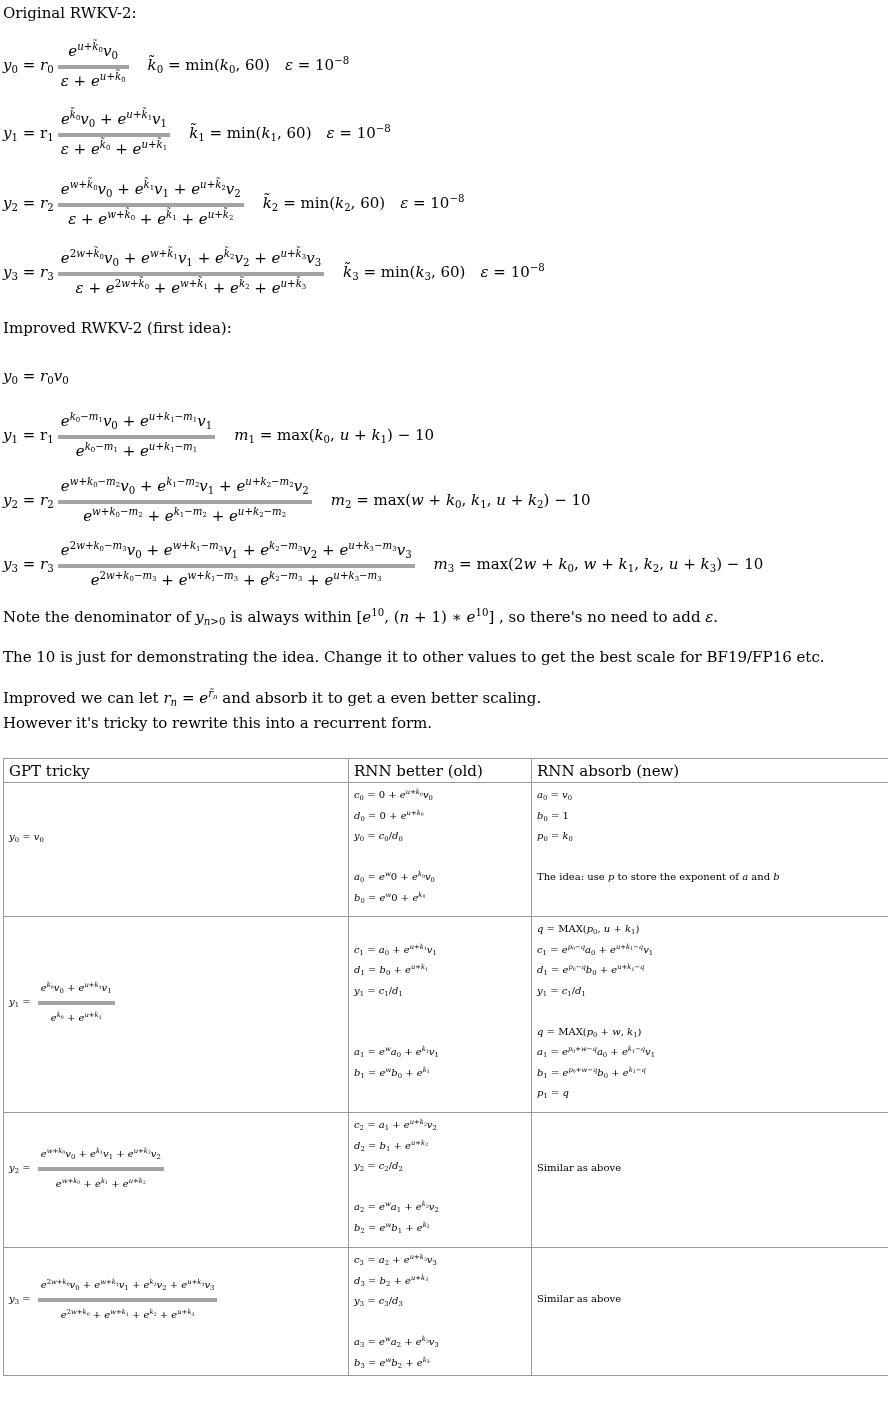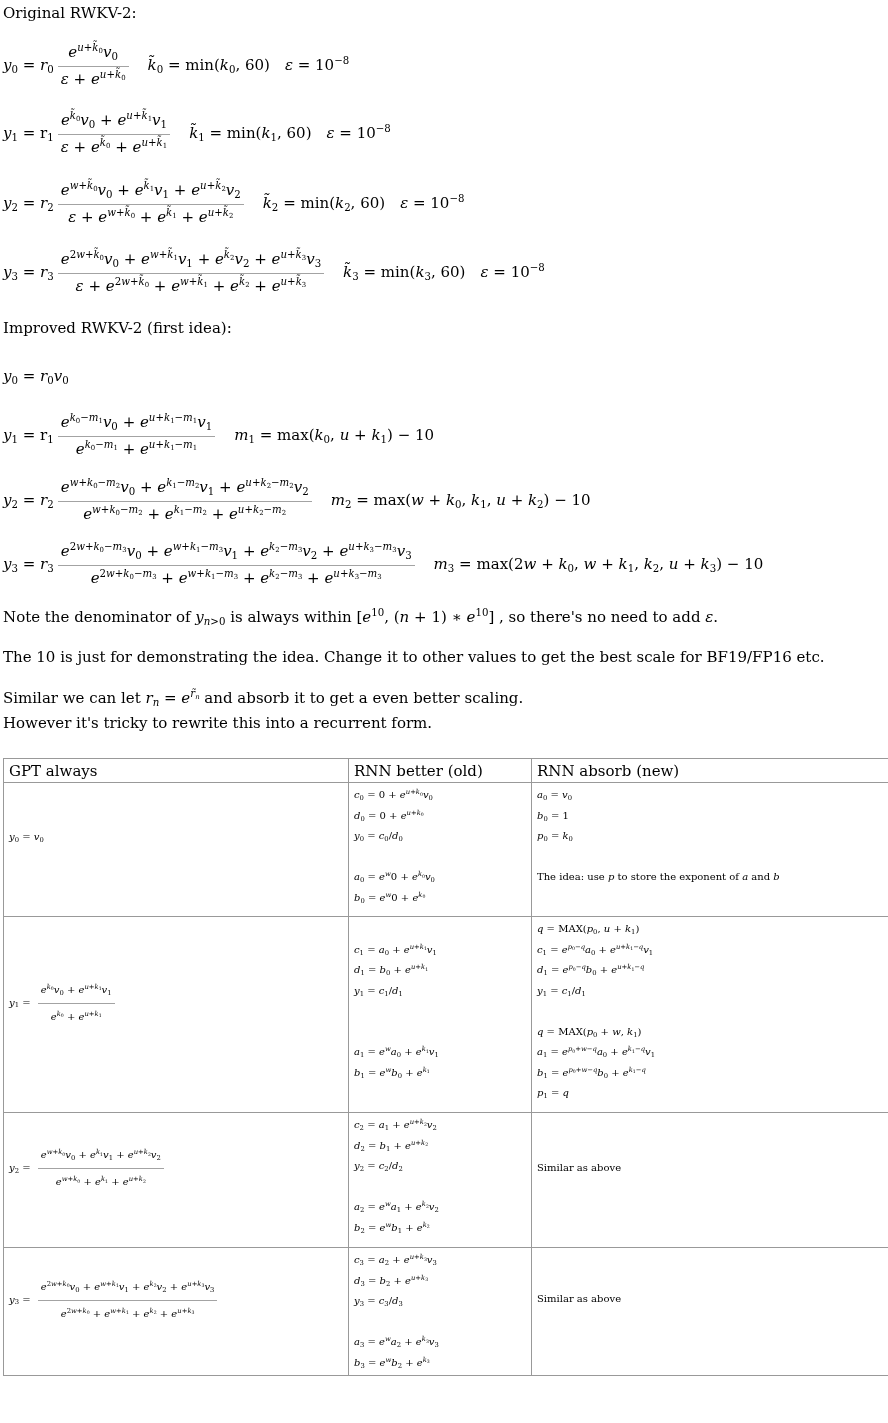--- a/index.html
+++ b/index.html
@@ -6,21 +6,21 @@
   .doc{padding:3px 15px 0 3px;color:#000;font-family:"DejaVu Serif",serif;font-size:15px;}
   .heading{line-height:20px;white-space:pre;}
   .math{font-style:italic;}
   .math .up{font-style:normal;}
   .eq{white-space:pre;}
   .eqf{height:56px;line-height:56px;}
   .eq1l{height:21px;line-height:21px;}
   .note{height:21px;line-height:21px;white-space:pre;}
   .frac{display:inline-block;vertical-align:middle;text-align:center;margin:0 4px;line-height:normal;}
   .frac .num{display:block;line-height:25px;padding:0 3px 1px;}
-  .frac .den{display:block;line-height:25px;border-top:1px solid #a3a3a3;padding:0 3px;}
+  .frac .den{display:block;line-height:25px;border-top:4px solid #a3a3a3;padding:0 3px;}
   sup,sub{font-size:68%;line-height:0;position:relative;vertical-align:baseline;}
   sup{top:-0.55em;}
   sub{top:0.3em;}
   table{border-collapse:collapse;table-layout:fixed;width:886px;margin-top:24px;}
   th,td{border:1px solid #999999;}
   th{font-weight:normal;text-align:left;padding:1px 5px;font-size:15px;overflow:hidden;}
   thead tr{height:24px;}
   td{vertical-align:top;padding:2px 5px;overflow:hidden;}
   td.v-middle{vertical-align:middle;padding-bottom:26px;}
   td .line{min-height:20.5px;line-height:20.5px;white-space:pre;font-size:10px;}
@@ -43,32 +43,32 @@
 
   <div class="heading" style="margin-top:18px">Improved RWKV-2 (first idea):</div>
 
   <div class="eq eq1l math" style="margin-top:28px">y<sub><span class="up">0</span></sub> <span class="up">=</span> r<sub><span class="up">0</span></sub>v<sub><span class="up">0</span></sub></div>
   <div class="eq eqf math" style="margin-top:20px">y<sub><span class="up">1</span></sub> <span class="up">=</span> <span class="up">r</span><sub><span class="up">1</span></sub><span class="frac"><span class="num">e<sup>k<sub><span class="up">0</span></sub><span class="up">−</span>m<sub><span class="up">1</span></sub></sup>v<sub><span class="up">0</span></sub> <span class="up">+</span> e<sup>u<span class="up">+</span>k<sub><span class="up">1</span></sub><span class="up">−</span>m<sub><span class="up">1</span></sub></sup>v<sub><span class="up">1</span></sub></span><span class="den">e<sup>k<sub><span class="up">0</span></sub><span class="up">−</span>m<sub><span class="up">1</span></sub></sup> <span class="up">+</span> e<sup>u<span class="up">+</span>k<sub><span class="up">1</span></sub><span class="up">−</span>m<sub><span class="up">1</span></sub></sup></span></span> m<sub><span class="up">1</span></sub> <span class="up">=</span> <span class="up">max</span><span class="up">(</span>k<sub><span class="up">0</span></sub><span class="up">,</span> u <span class="up">+</span> k<sub><span class="up">1</span></sub><span class="up">)</span> <span class="up">−</span> <span class="up">10</span></div>
   <div class="eq eqf math" style="margin-top:9px">y<sub><span class="up">2</span></sub> <span class="up">=</span> r<sub><span class="up">2</span></sub><span class="frac"><span class="num">e<sup>w<span class="up">+</span>k<sub><span class="up">0</span></sub><span class="up">−</span>m<sub><span class="up">2</span></sub></sup>v<sub><span class="up">0</span></sub> <span class="up">+</span> e<sup>k<sub><span class="up">1</span></sub><span class="up">−</span>m<sub><span class="up">2</span></sub></sup>v<sub><span class="up">1</span></sub> <span class="up">+</span> e<sup>u<span class="up">+</span>k<sub><span class="up">2</span></sub><span class="up">−</span>m<sub><span class="up">2</span></sub></sup>v<sub><span class="up">2</span></sub></span><span class="den">e<sup>w<span class="up">+</span>k<sub><span class="up">0</span></sub><span class="up">−</span>m<sub><span class="up">2</span></sub></sup> <span class="up">+</span> e<sup>k<sub><span class="up">1</span></sub><span class="up">−</span>m<sub><span class="up">2</span></sub></sup> <span class="up">+</span> e<sup>u<span class="up">+</span>k<sub><span class="up">2</span></sub><span class="up">−</span>m<sub><span class="up">2</span></sub></sup></span></span> m<sub><span class="up">2</span></sub> <span class="up">=</span> <span class="up">max</span><span class="up">(</span>w <span class="up">+</span> k<sub><span class="up">0</span></sub><span class="up">,</span> k<sub><span class="up">1</span></sub><span class="up">,</span> u <span class="up">+</span> k<sub><span class="up">2</span></sub><span class="up">)</span> <span class="up">−</span> <span class="up">10</span></div>
   <div class="eq eqf math" style="margin-top:8px">y<sub><span class="up">3</span></sub> <span class="up">=</span> r<sub><span class="up">3</span></sub><span class="frac"><span class="num">e<sup><span class="up">2</span>w<span class="up">+</span>k<sub><span class="up">0</span></sub><span class="up">−</span>m<sub><span class="up">3</span></sub></sup>v<sub><span class="up">0</span></sub> <span class="up">+</span> e<sup>w<span class="up">+</span>k<sub><span class="up">1</span></sub><span class="up">−</span>m<sub><span class="up">3</span></sub></sup>v<sub><span class="up">1</span></sub> <span class="up">+</span> e<sup>k<sub><span class="up">2</span></sub><span class="up">−</span>m<sub><span class="up">3</span></sub></sup>v<sub><span class="up">2</span></sub> <span class="up">+</span> e<sup>u<span class="up">+</span>k<sub><span class="up">3</span></sub><span class="up">−</span>m<sub><span class="up">3</span></sub></sup>v<sub><span class="up">3</span></sub></span><span class="den">e<sup><span class="up">2</span>w<span class="up">+</span>k<sub><span class="up">0</span></sub><span class="up">−</span>m<sub><span class="up">3</span></sub></sup> <span class="up">+</span> e<sup>w<span class="up">+</span>k<sub><span class="up">1</span></sub><span class="up">−</span>m<sub><span class="up">3</span></sub></sup> <span class="up">+</span> e<sup>k<sub><span class="up">2</span></sub><span class="up">−</span>m<sub><span class="up">3</span></sub></sup> <span class="up">+</span> e<sup>u<span class="up">+</span>k<sub><span class="up">3</span></sub><span class="up">−</span>m<sub><span class="up">3</span></sub></sup></span></span> m<sub><span class="up">3</span></sub> <span class="up">=</span> <span class="up">max</span><span class="up">(2</span>w <span class="up">+</span> k<sub><span class="up">0</span></sub><span class="up">,</span> w <span class="up">+</span> k<sub><span class="up">1</span></sub><span class="up">,</span> k<sub><span class="up">2</span></sub><span class="up">,</span> u <span class="up">+</span> k<sub><span class="up">3</span></sub><span class="up">)</span> <span class="up">−</span> <span class="up">10</span></div>
 
   <div class="note math" style="margin-top:15px"><span class="up">Note the denominator of </span>y<sub>n<span class="up">&gt;0</span></sub><span class="up"> is always within </span><span class="up">[</span>e<sup><span class="up">10</span></sup><span class="up">,</span> <span class="up">(</span>n <span class="up">+</span> <span class="up">1)</span> <span class="up">∗</span> e<sup><span class="up">10</span></sup><span class="up">]</span><span class="up"> <span class="up">,</span> so there's no need to add </span>ε<span class="up"><span class="up">.</span></span></div>
   <div class="note math" style="margin-top:19px"><span class="up">The <span class="up">10</span> is just for demonstrating the idea<span class="up">.</span> Change it to other values to get the best scale for BF<span class="up">19/</span>FP<span class="up">16</span> etc<span class="up">.</span></span></div>
-  <div class="note math" style="margin-top:20px"><span class="up">Similar we can let </span>r<sub>n</sub> <span class="up">=</span> e<sup>r̃<sub>n</sub></sup><span class="up"> and absorb it to get a even better scaling<span class="up">.</span></span></div>
+  <div class="note math" style="margin-top:20px"><span class="up">Improved we can let </span>r<sub>n</sub> <span class="up">=</span> e<sup>r̃<sub>n</sub></sup><span class="up"> and absorb it to get a even better scaling<span class="up">.</span></span></div>
   <div class="note math" style="margin-top:4px"><span class="up">However it's tricky to rewrite this into a recurrent form<span class="up">.</span></span></div>
 
   <table>
     <colgroup>
       <col style="width:345px">
       <col style="width:183px">
       <col style="width:358px">
     </colgroup>
     <thead>
       <tr>
-        <th>GPT always</th>
+        <th>GPT tricky</th>
         <th>RNN better (old)</th>
         <th>RNN absorb (new)</th>
       </tr>
     </thead>
     <tbody>
         <tr>
           <td class="v-middle">
             <div class="line math">y<sub><span class="up">0</span></sub> <span class="up">=</span> v<sub><span class="up">0</span></sub></div>
           </td>
           <td class="v-top">

